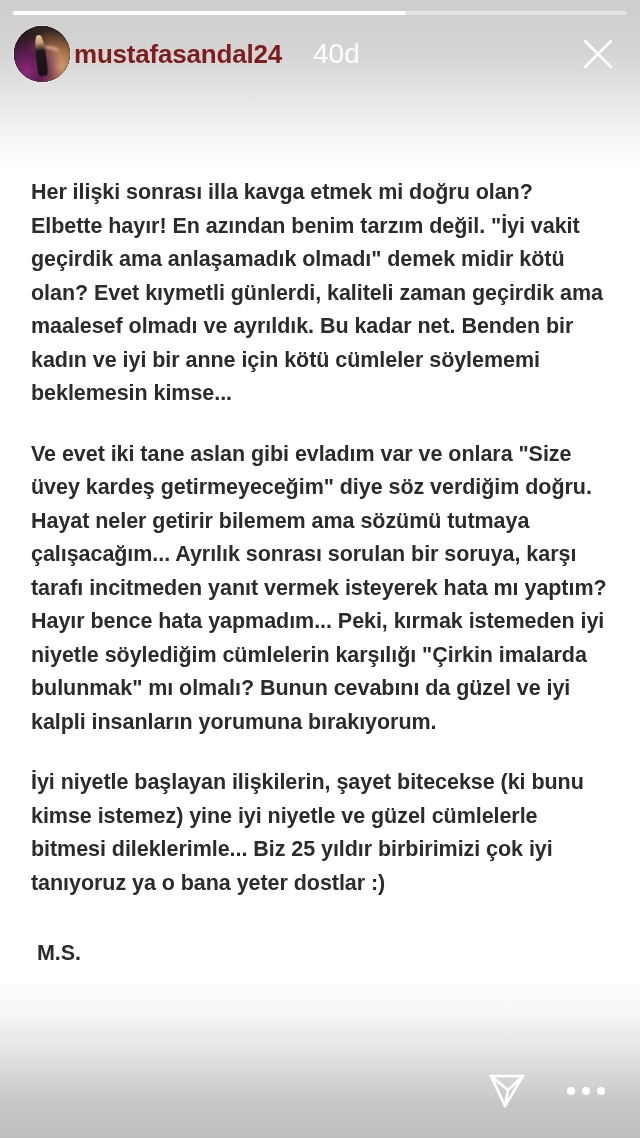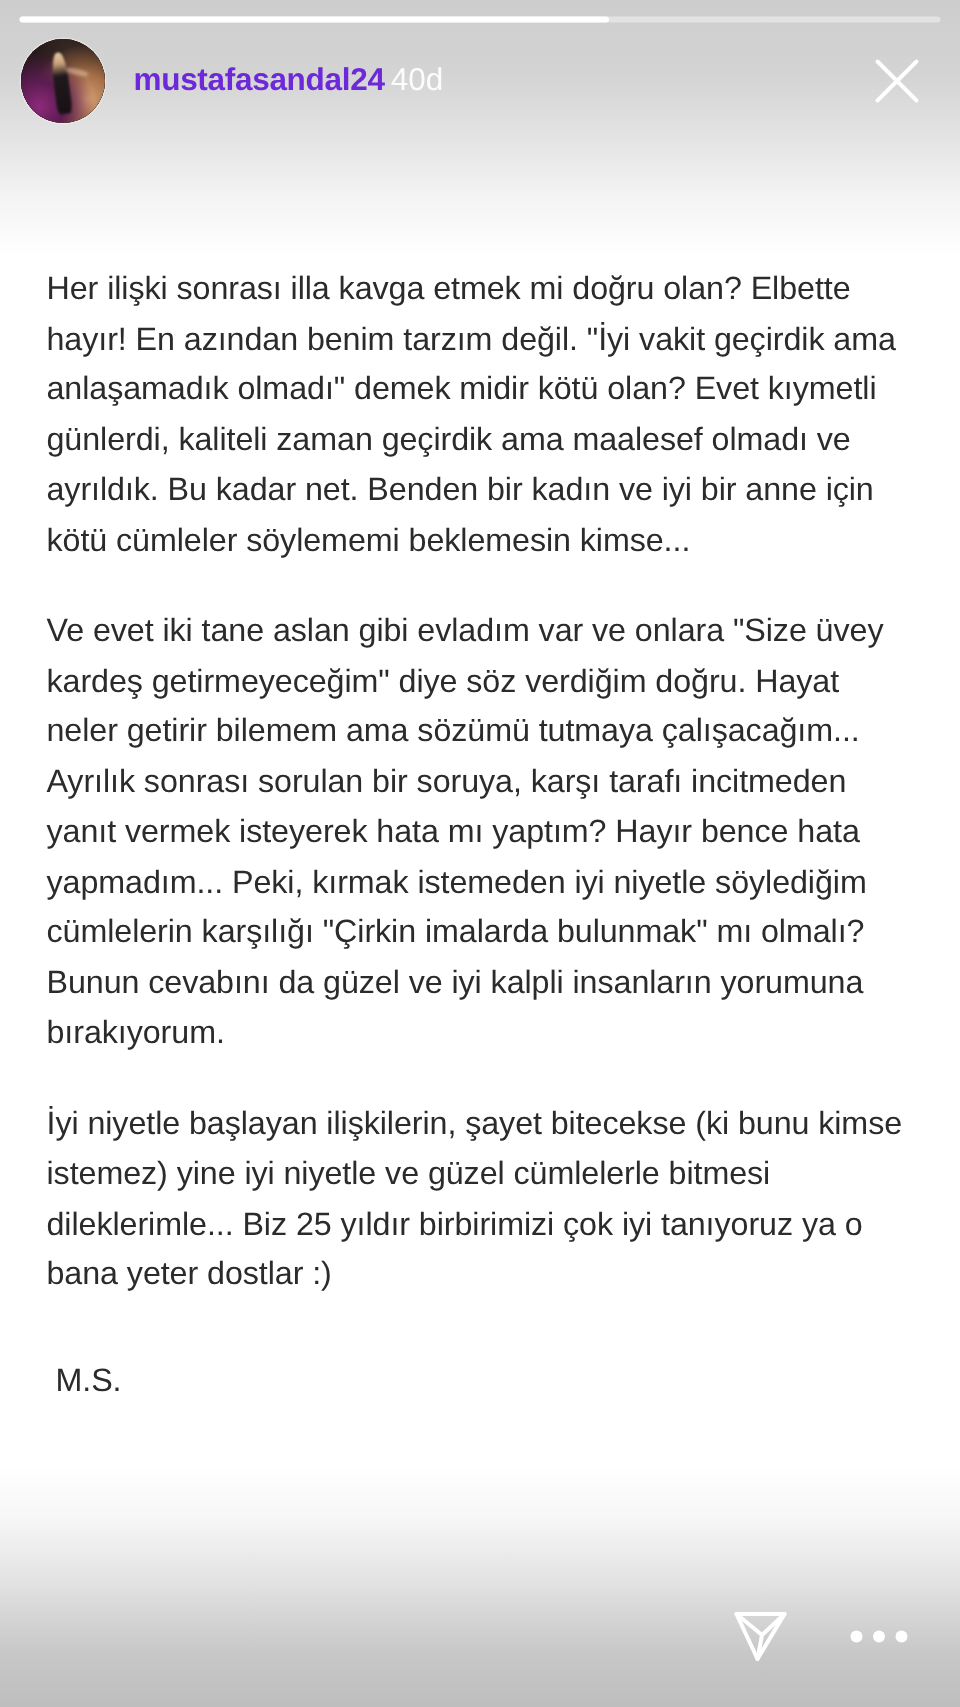--- a/index.html
+++ b/index.html
@@ -114,30 +114,30 @@
     left: 54%;
     top: 36%;
     width: 26%;
     height: 8%;
     background: rgba(230,198,165,0.55);
     border-radius: 40%;
     transform: rotate(14deg);
     filter: blur(1.2px);
   }
   .username {
-    margin-left: 19px;
-    font-size: 21px;
+    margin-left: 4px;
+    font-size: 26px;
     font-weight: bold;
-    color: #6d28d9;
+    color: #7f1d1d;
     letter-spacing: -0.2px;
     white-space: nowrap;
   }
   .timestamp {
-    margin-left: 4px;
-    font-size: 21px;
+    margin-left: 31px;
+    font-size: 28px;
     font-weight: normal;
     color: rgba(255,255,255,0.93);
     white-space: nowrap;
   }
   .header-spacer { flex: 1 1 auto; }
   .close-btn {
     width: 48px;
     height: 48px;
     flex: 0 0 auto;
     display: flex;
@@ -149,21 +149,21 @@
 
   
   .body-text {
     position: absolute;
     left: 31px;
     top: 176px;
     width: 578px;
     font-size: 21.5px;
     line-height: 33.5px;
     color: #2b2b2b;
-    font-weight: normal;
+    font-weight: bold;
   }
   .body-text p {
     margin: 0 0 27px 0;
     letter-spacing: -0.05px;
   }
   .body-text p.signature {
     margin: 37px 0 0 6px;
   }
 
   

